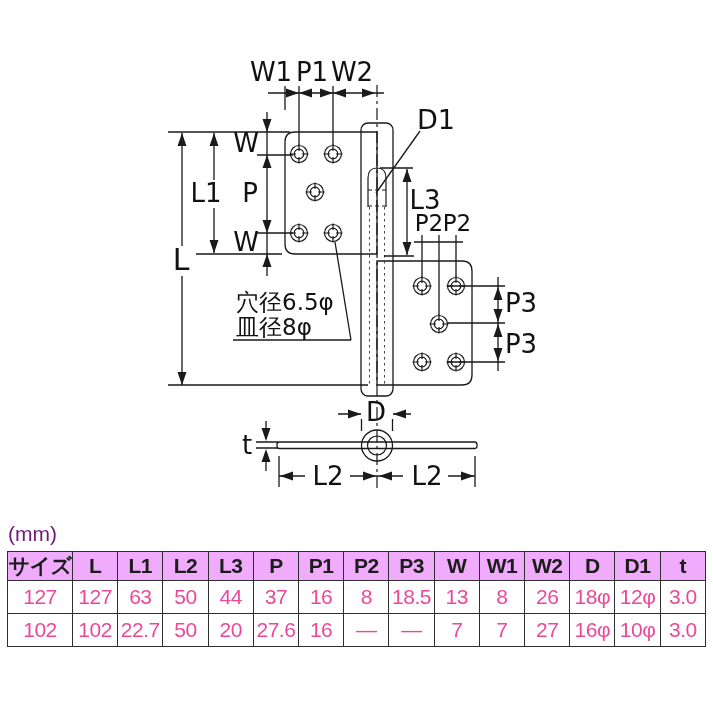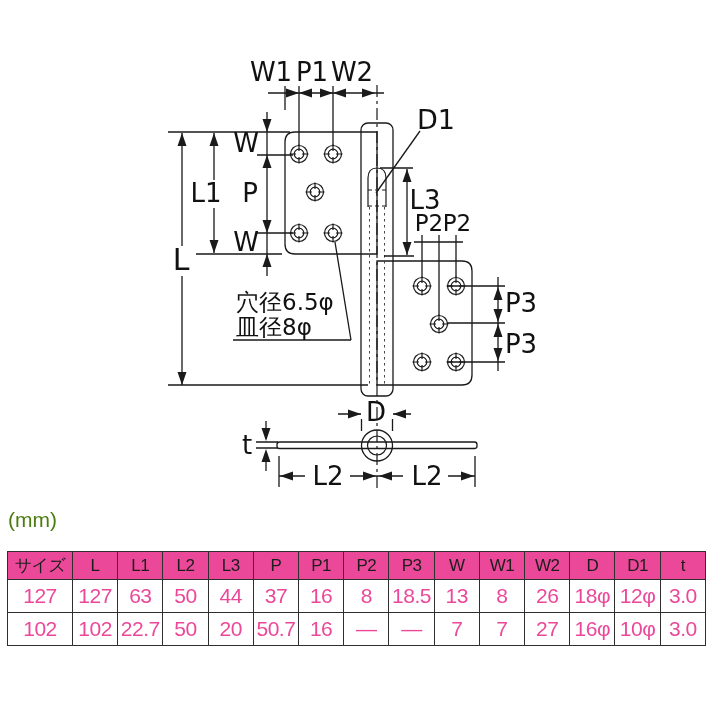--- a/index.html
+++ b/index.html
@@ -1,24 +1,24 @@
 <!DOCTYPE html>
 <html><head>
 <meta charset="utf-8">
 <style>
   html,body{margin:0;padding:0;background:#fff;}
   .stage{position:relative;width:713px;height:713px;background:#fff;overflow:hidden;
          font-family:"Liberation Sans","DejaVu Sans",sans-serif;color:#1c1c1c;}
   .diagram-svg{position:absolute;left:0;top:0;}
-  .unit-label{position:absolute;left:8px;top:508px;font-size:21px;color:#4d7c0f;}
+  .unit-label{position:absolute;left:8px;top:522px;font-size:21px;color:#701a75;}
   table.dim-table{position:absolute;left:7px;top:551px;width:699px;border-collapse:collapse;
                   table-layout:fixed;}
   table.dim-table th,table.dim-table td{border:1.6px solid #2e2e2e;text-align:center;
                   padding:0;overflow:hidden;white-space:nowrap;letter-spacing:-0.5px;}
-  table.dim-table th{background:#ec4899;font-weight:normal;font-size:17px;height:27px;color:#1c1c1c;}
+  table.dim-table th{background:#f0abfc;font-weight:bold;font-size:21px;height:27px;color:#1c1c1c;}
   table.dim-table td{background:#ffffff;font-size:21px;height:32px;color:#ec4899;}
   svg text{font-family:"DejaVu Sans","Liberation Sans",sans-serif;fill:#111;}
   .dimline{stroke:#1a1a1a;stroke-width:1.3;fill:none;}
   .thin{stroke:#1a1a1a;stroke-width:1.2;fill:none;}
   .arrow{fill:#1a1a1a;stroke:none;}
 </style>
 </head>
 <body>
 
 <div class="stage">
@@ -212,21 +212,21 @@
         <td>18φ</td>
         <td>12φ</td>
         <td>3.0</td>
       </tr>
       <tr>
         <td>102</td>
         <td>102</td>
         <td>22.7</td>
         <td>50</td>
         <td>20</td>
-        <td>50.7</td>
+        <td>27.6</td>
         <td>16</td>
         <td>—</td>
         <td>—</td>
         <td>7</td>
         <td>7</td>
         <td>27</td>
         <td>16φ</td>
         <td>10φ</td>
         <td>3.0</td>
       </tr>

